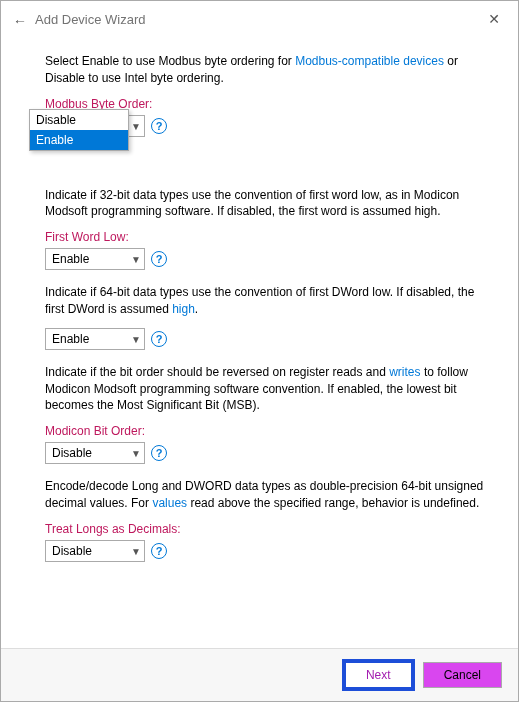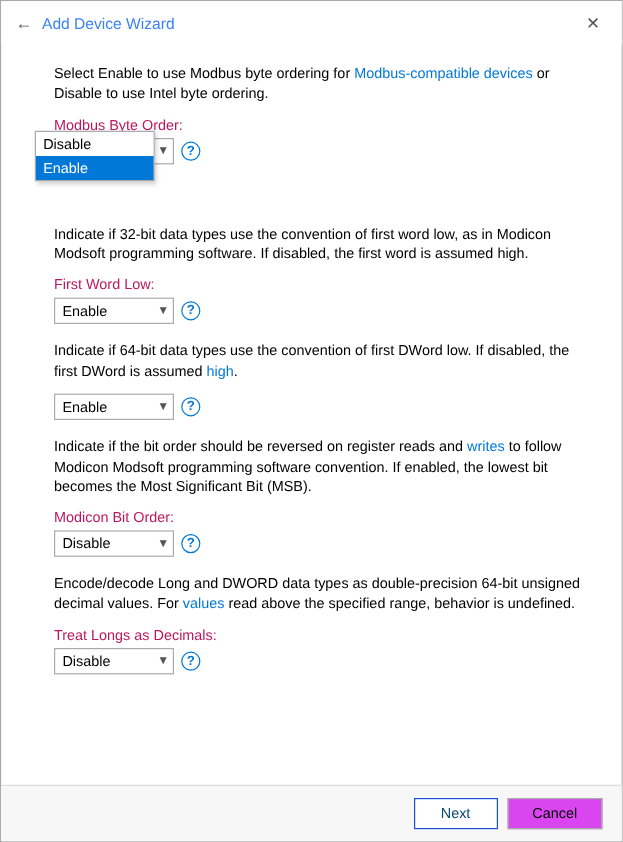--- a/index.html
+++ b/index.html
@@ -34,21 +34,21 @@
       gap: 8px;
     }
     .back-arrow {
       font-size: 14px;
       color: #555;
       cursor: pointer;
     }
     .title-text {
       font-size: 13px;
       font-weight: 400;
-      color: #3b82f6;
+      color: #737373;
     }
     .close-btn {
       font-size: 14px;
       color: #555;
       cursor: pointer;
       padding: 2px 6px;
     }
     .content {
       flex: 1;
       padding: 16px 28px 10px 44px;
@@ -146,23 +146,23 @@
     }
     .btn {
       padding: 5px 20px;
       font-size: 12px;
       border: 1px solid #aaa;
       background: #d946ef;
       cursor: pointer;
       min-width: 70px;
     }
     .btn-primary {
-      border: 1px solid #1d4ed8;
+      border: 4px solid #1d4ed8;
       background: #fff;
-      color: #0c4a6e;
+      color: #a21caf;
     }
     .highlight {
       color: #0078d7;
     }
   </style>
 </head>
 <body>
 
 <div class="window">
 

